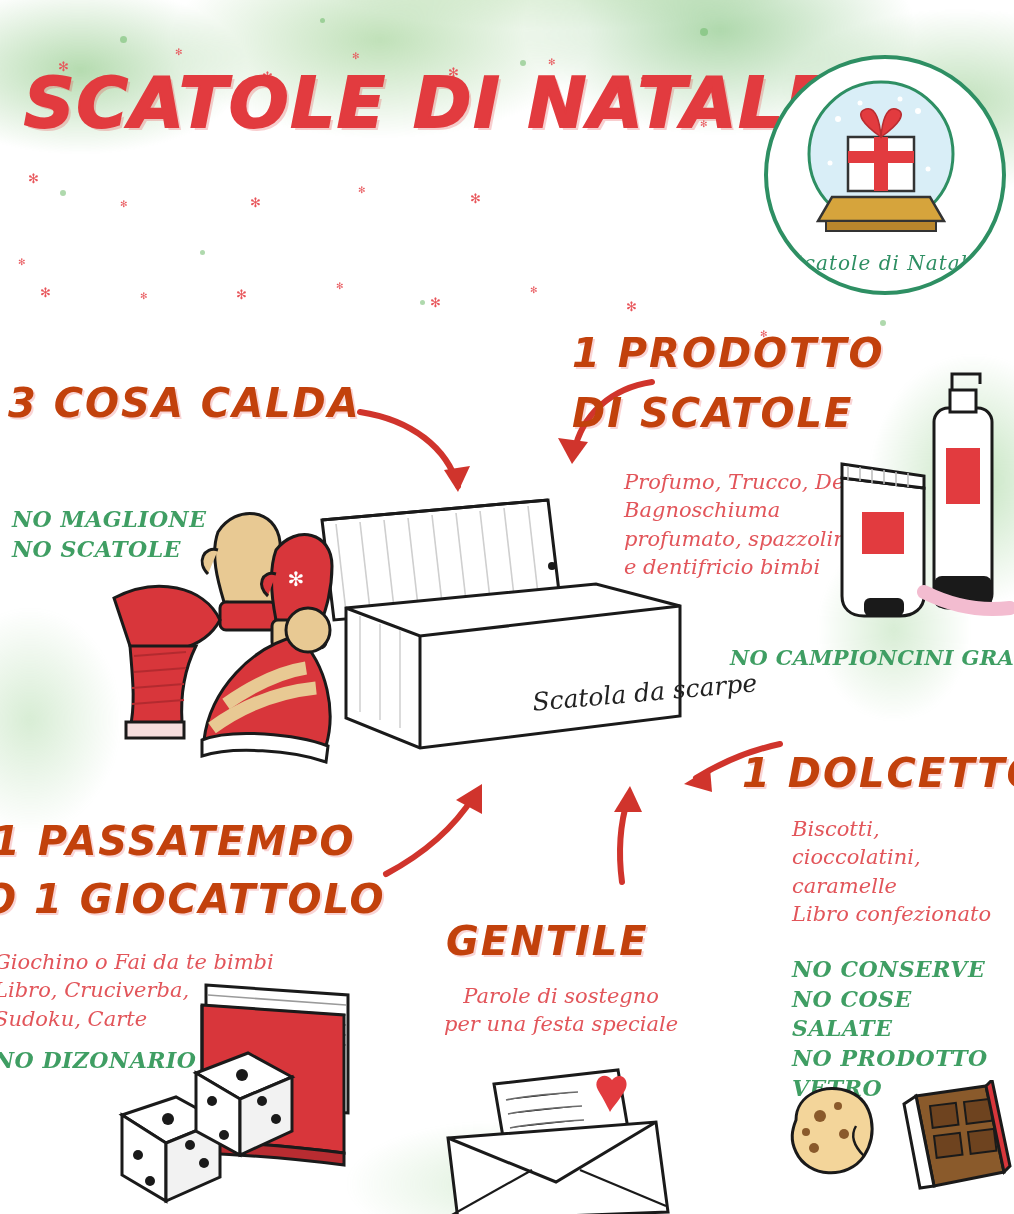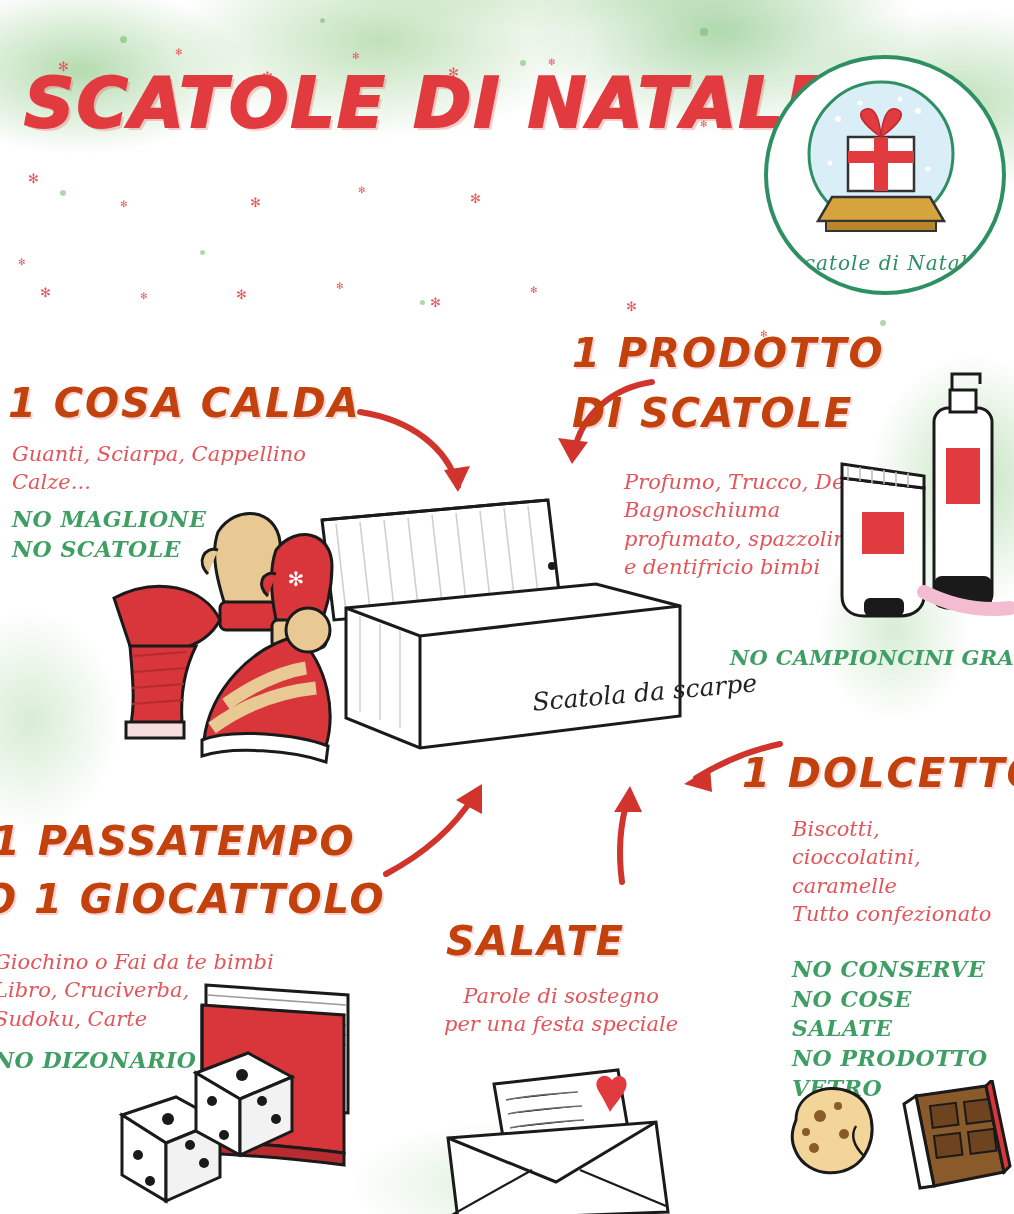--- a/index.html
+++ b/index.html
@@ -304,23 +304,21 @@
   </svg>
   <svg class="abs" style="top:782px;left:588px;" width="90" height="110" viewBox="0 0 90 110">
     <path d="M34 100 C30 70, 32 42, 40 16" fill="none" stroke="#d0342c" stroke-width="6" stroke-linecap="round"></path>
     <path d="M42 4 L54 30 L26 30 Z" fill="#d0342c"></path>
   </svg>
   <svg class="abs" style="top:730px;left:676px;" width="110" height="80" viewBox="0 0 110 80">
     <path d="M104 14 C76 20, 46 32, 20 48" fill="none" stroke="#d0342c" stroke-width="6" stroke-linecap="round"></path>
     <path d="M8 54 L34 38 L36 62 Z" fill="#d0342c"></path>
   </svg>
 
-  <div class="sec-title" style="top:380px;left:8px;">1 COSA CALDA</div>
-  <div class="sec-desc" style="top:440px;left:12px;white-space:pre-line;">Guanti, Sciarpa, Cappellino
-Calze...</div>
+  <div class="sec-title" style="top:380px;left:8px;">3 COSA CALDA</div>
   <div class="sec-no" style="top:505px;left:12px;white-space:pre-line;">NO MAGLIONE
 NO SCATOLE</div>
 
   <svg class="abs" style="top:490px;left:100px;" width="270" height="280" viewBox="0 0 270 280">
 
     <path d="M118 42 C136 14, 176 18, 180 52 C183 82, 176 104, 172 116 L124 112 C118 92, 110 64, 118 42 Z" fill="#e8c993" stroke="#1a1a1a" stroke-width="3"></path>
     <path d="M118 60 C104 56, 96 72, 108 84" fill="#e8c993" stroke="#1a1a1a" stroke-width="3"></path>
     <rect x="120" y="112" width="56" height="28" rx="6" fill="#d8363b" stroke="#1a1a1a" stroke-width="3"></rect>
 
     <path d="M176 60 C196 34, 232 42, 232 76 C232 104, 224 124, 220 136 L176 130 C172 110, 168 82, 176 60 Z" fill="#d8363b" stroke="#1a1a1a" stroke-width="3"></path>
@@ -410,21 +408,21 @@
     <path d="M98 108 L150 88 L194 112 L142 134 Z" fill="#ffffff" stroke="#1a1a1a" stroke-width="3"></path>
     <path d="M98 108 L98 166 L142 190 L142 134 Z" fill="#ffffff" stroke="#1a1a1a" stroke-width="3"></path>
     <path d="M142 134 L142 190 L194 166 L194 112 Z" fill="#f2f2f2" stroke="#1a1a1a" stroke-width="3"></path>
     <circle cx="144" cy="110" r="6" fill="#1a1a1a"></circle>
     <circle cx="114" cy="136" r="5" fill="#1a1a1a"></circle>
     <circle cx="126" cy="170" r="5" fill="#1a1a1a"></circle>
     <circle cx="164" cy="136" r="5" fill="#1a1a1a"></circle>
     <circle cx="178" cy="154" r="5" fill="#1a1a1a"></circle>
   </svg>
 
-  <div class="sec-title" style="top:918px;left:446px;">SALATE</div>
+  <div class="sec-title" style="top:918px;left:446px;">GENTILE</div>
   <div class="sec-desc" style="top:982px;left:444px;white-space:pre-line;text-align:center;">Parole di sostegno
 per una festa speciale</div>
 
   <svg class="abs" style="top:1060px;left:428px;" width="300" height="160" viewBox="0 0 300 160">
     <path d="M66 24 L190 10 L206 104 L82 118 Z" fill="#ffffff" stroke="#1a1a1a" stroke-width="3"></path>
     <g stroke="#6b6b6b" stroke-width="1.6">
       <path d="M78 40 C96 36, 120 34, 150 32"></path>
       <path d="M80 54 C98 50, 122 48, 154 46"></path>
       <path d="M82 68 C100 64, 124 62, 156 60"></path>
       <path d="M84 82 C102 78, 126 76, 158 74"></path>
@@ -434,21 +432,21 @@
     <path d="M20 78 L228 62 L240 152 L30 160 Z" fill="#ffffff" stroke="#1a1a1a" stroke-width="3"></path>
     <path d="M20 78 L128 122 L228 62" fill="none" stroke="#1a1a1a" stroke-width="3"></path>
     <path d="M22 156 L104 110" fill="none" stroke="#1a1a1a" stroke-width="2.2"></path>
     <path d="M238 146 L152 110" fill="none" stroke="#1a1a1a" stroke-width="2.2"></path>
   </svg>
 
   <div class="sec-title" style="top:750px;left:742px;">1 DOLCETTO</div>
   <div class="sec-desc" style="top:815px;left:792px;white-space:pre-line;">Biscotti,
 cioccolatini,
 caramelle
-Tutto confezionato</div>
+Libro confezionato</div>
   <div class="sec-no" style="top:955px;left:792px;white-space:pre-line;">NO CONSERVE
 NO COSE SALATE
 NO PRODOTTO
 VETRO</div>
 
   <svg class="abs" style="top:1080px;left:778px;" width="240" height="140" viewBox="0 0 240 140">
 
     <path d="M18 40 C18 14, 48 2, 72 12 C96 22, 100 54, 86 76 C70 100, 30 98, 18 72 C12 60, 14 50, 18 40 Z" fill="#f3d59a" stroke="#1a1a1a" stroke-width="3"></path>
     <path d="M86 76 C76 66, 72 56, 78 46" fill="none" stroke="#1a1a1a" stroke-width="2.4"></path>
     <circle cx="42" cy="36" r="6" fill="#8a5a2b"></circle>

